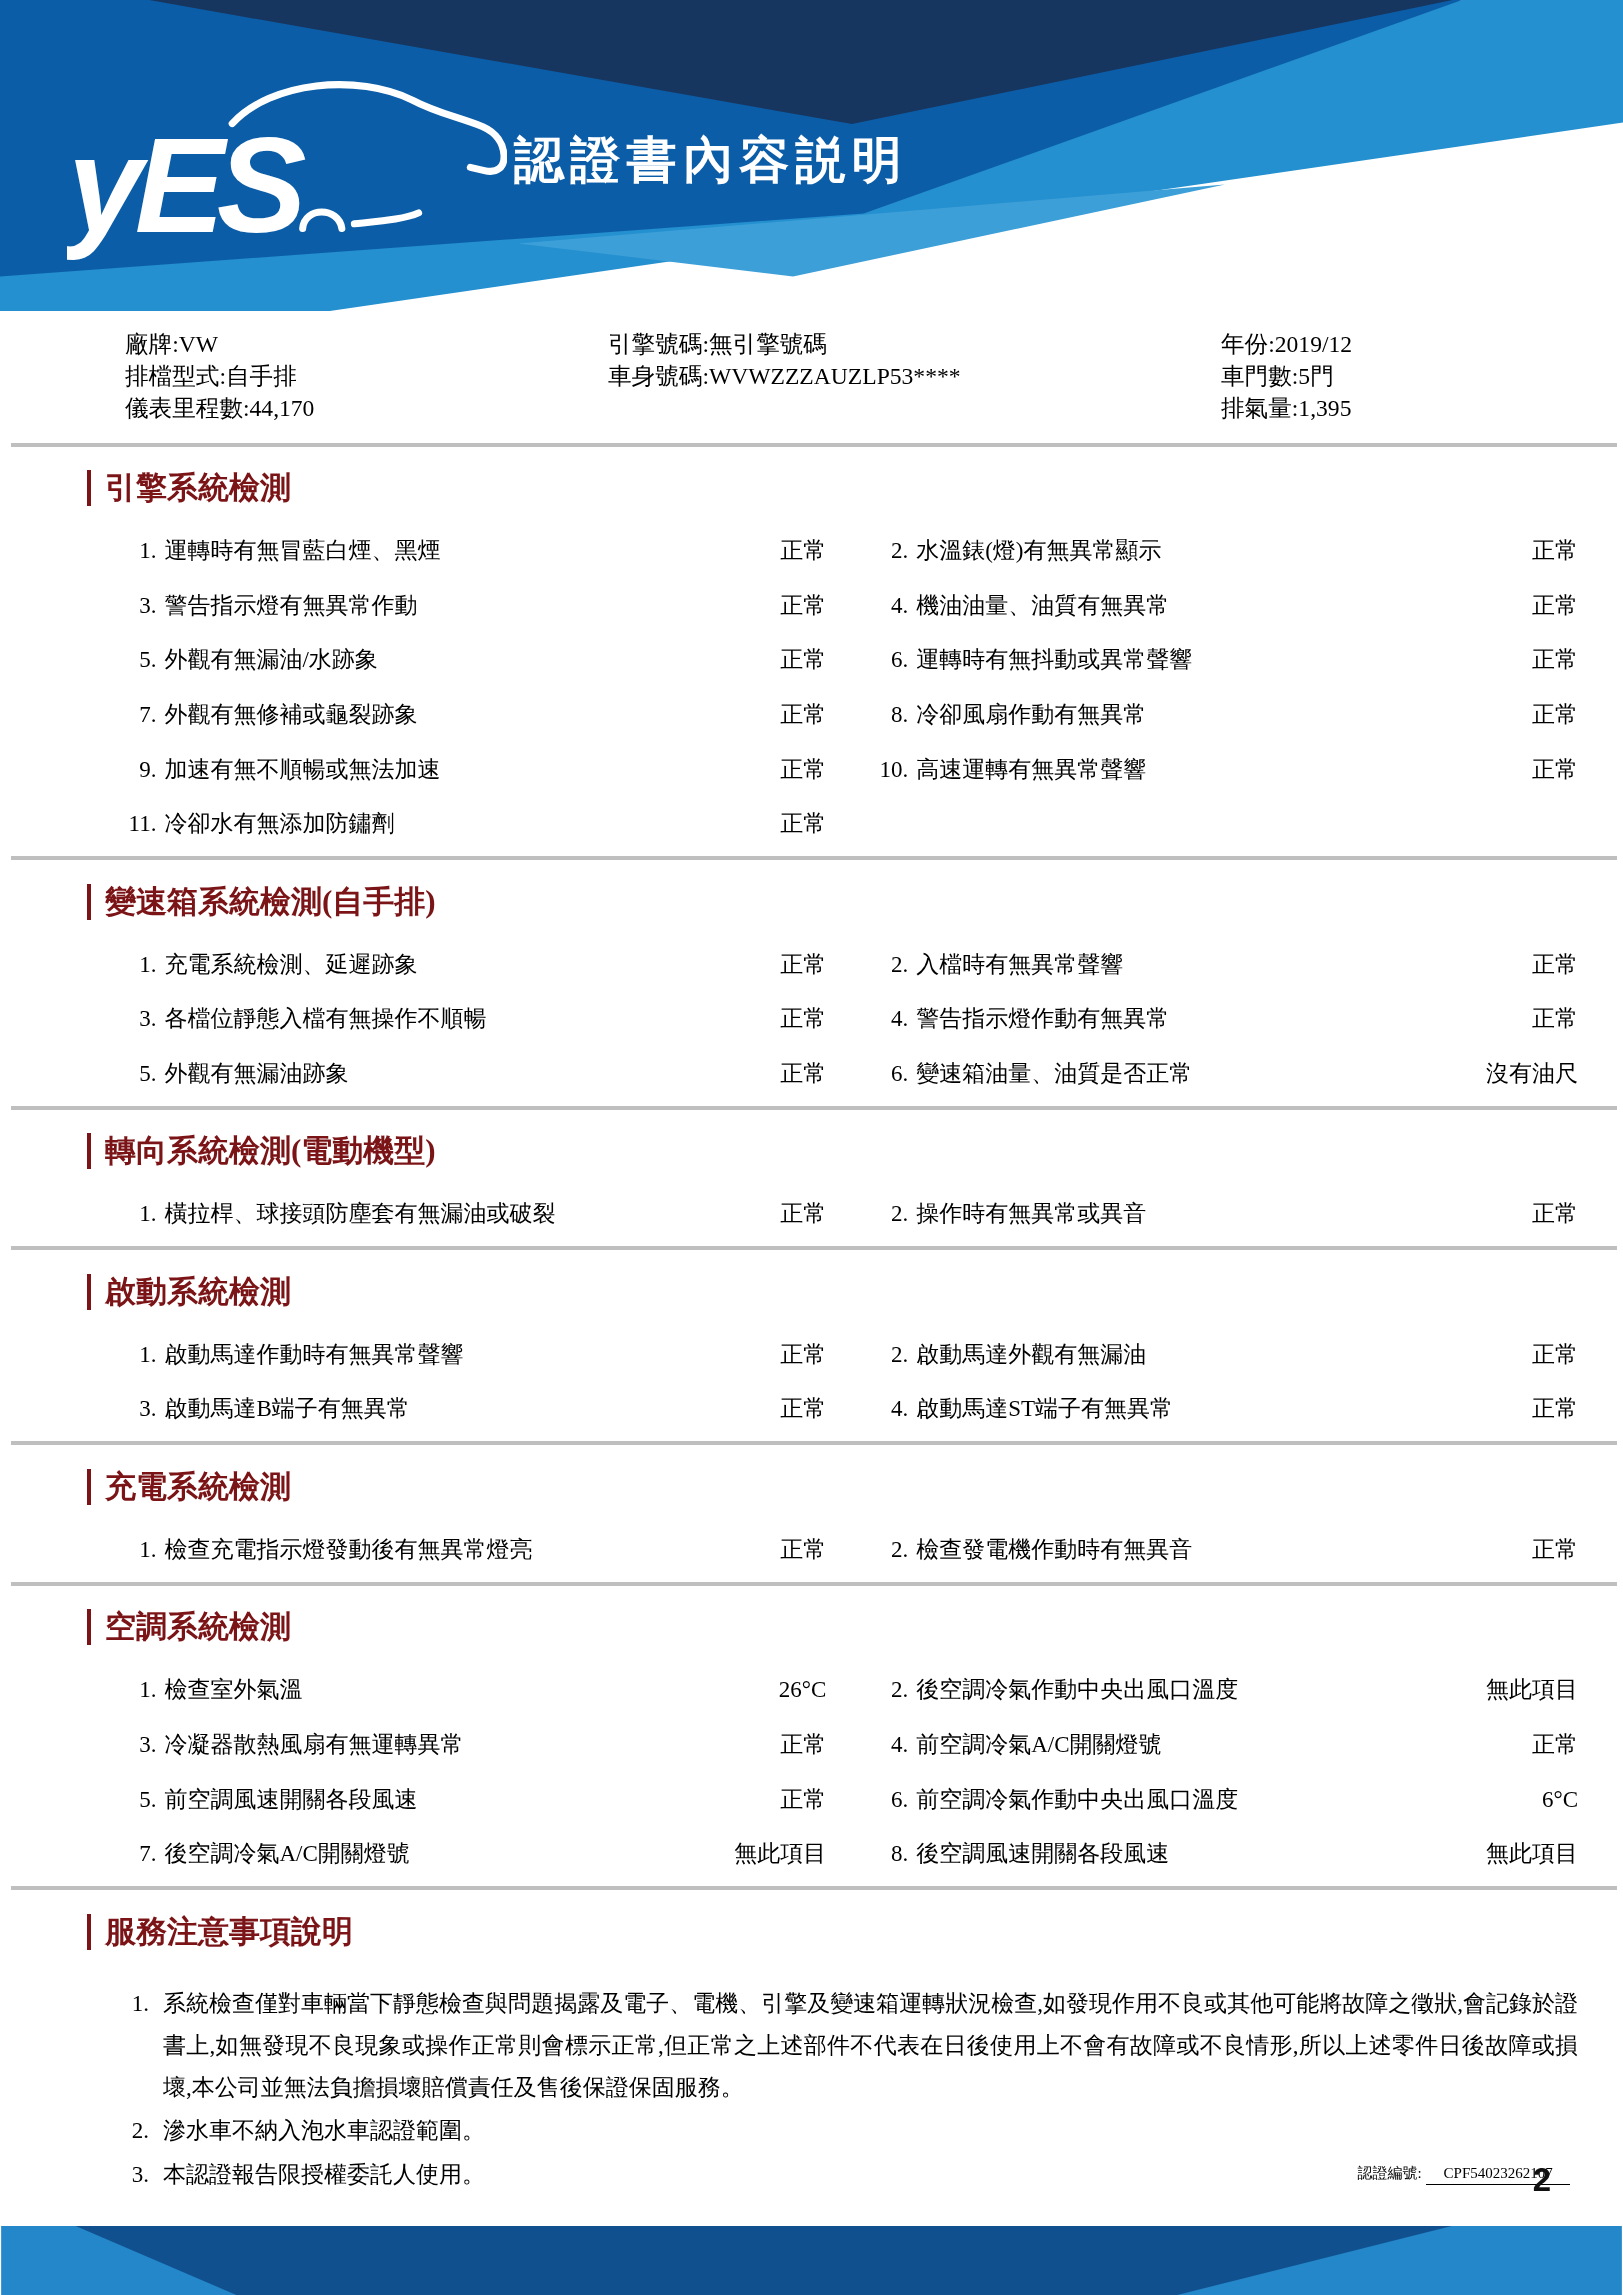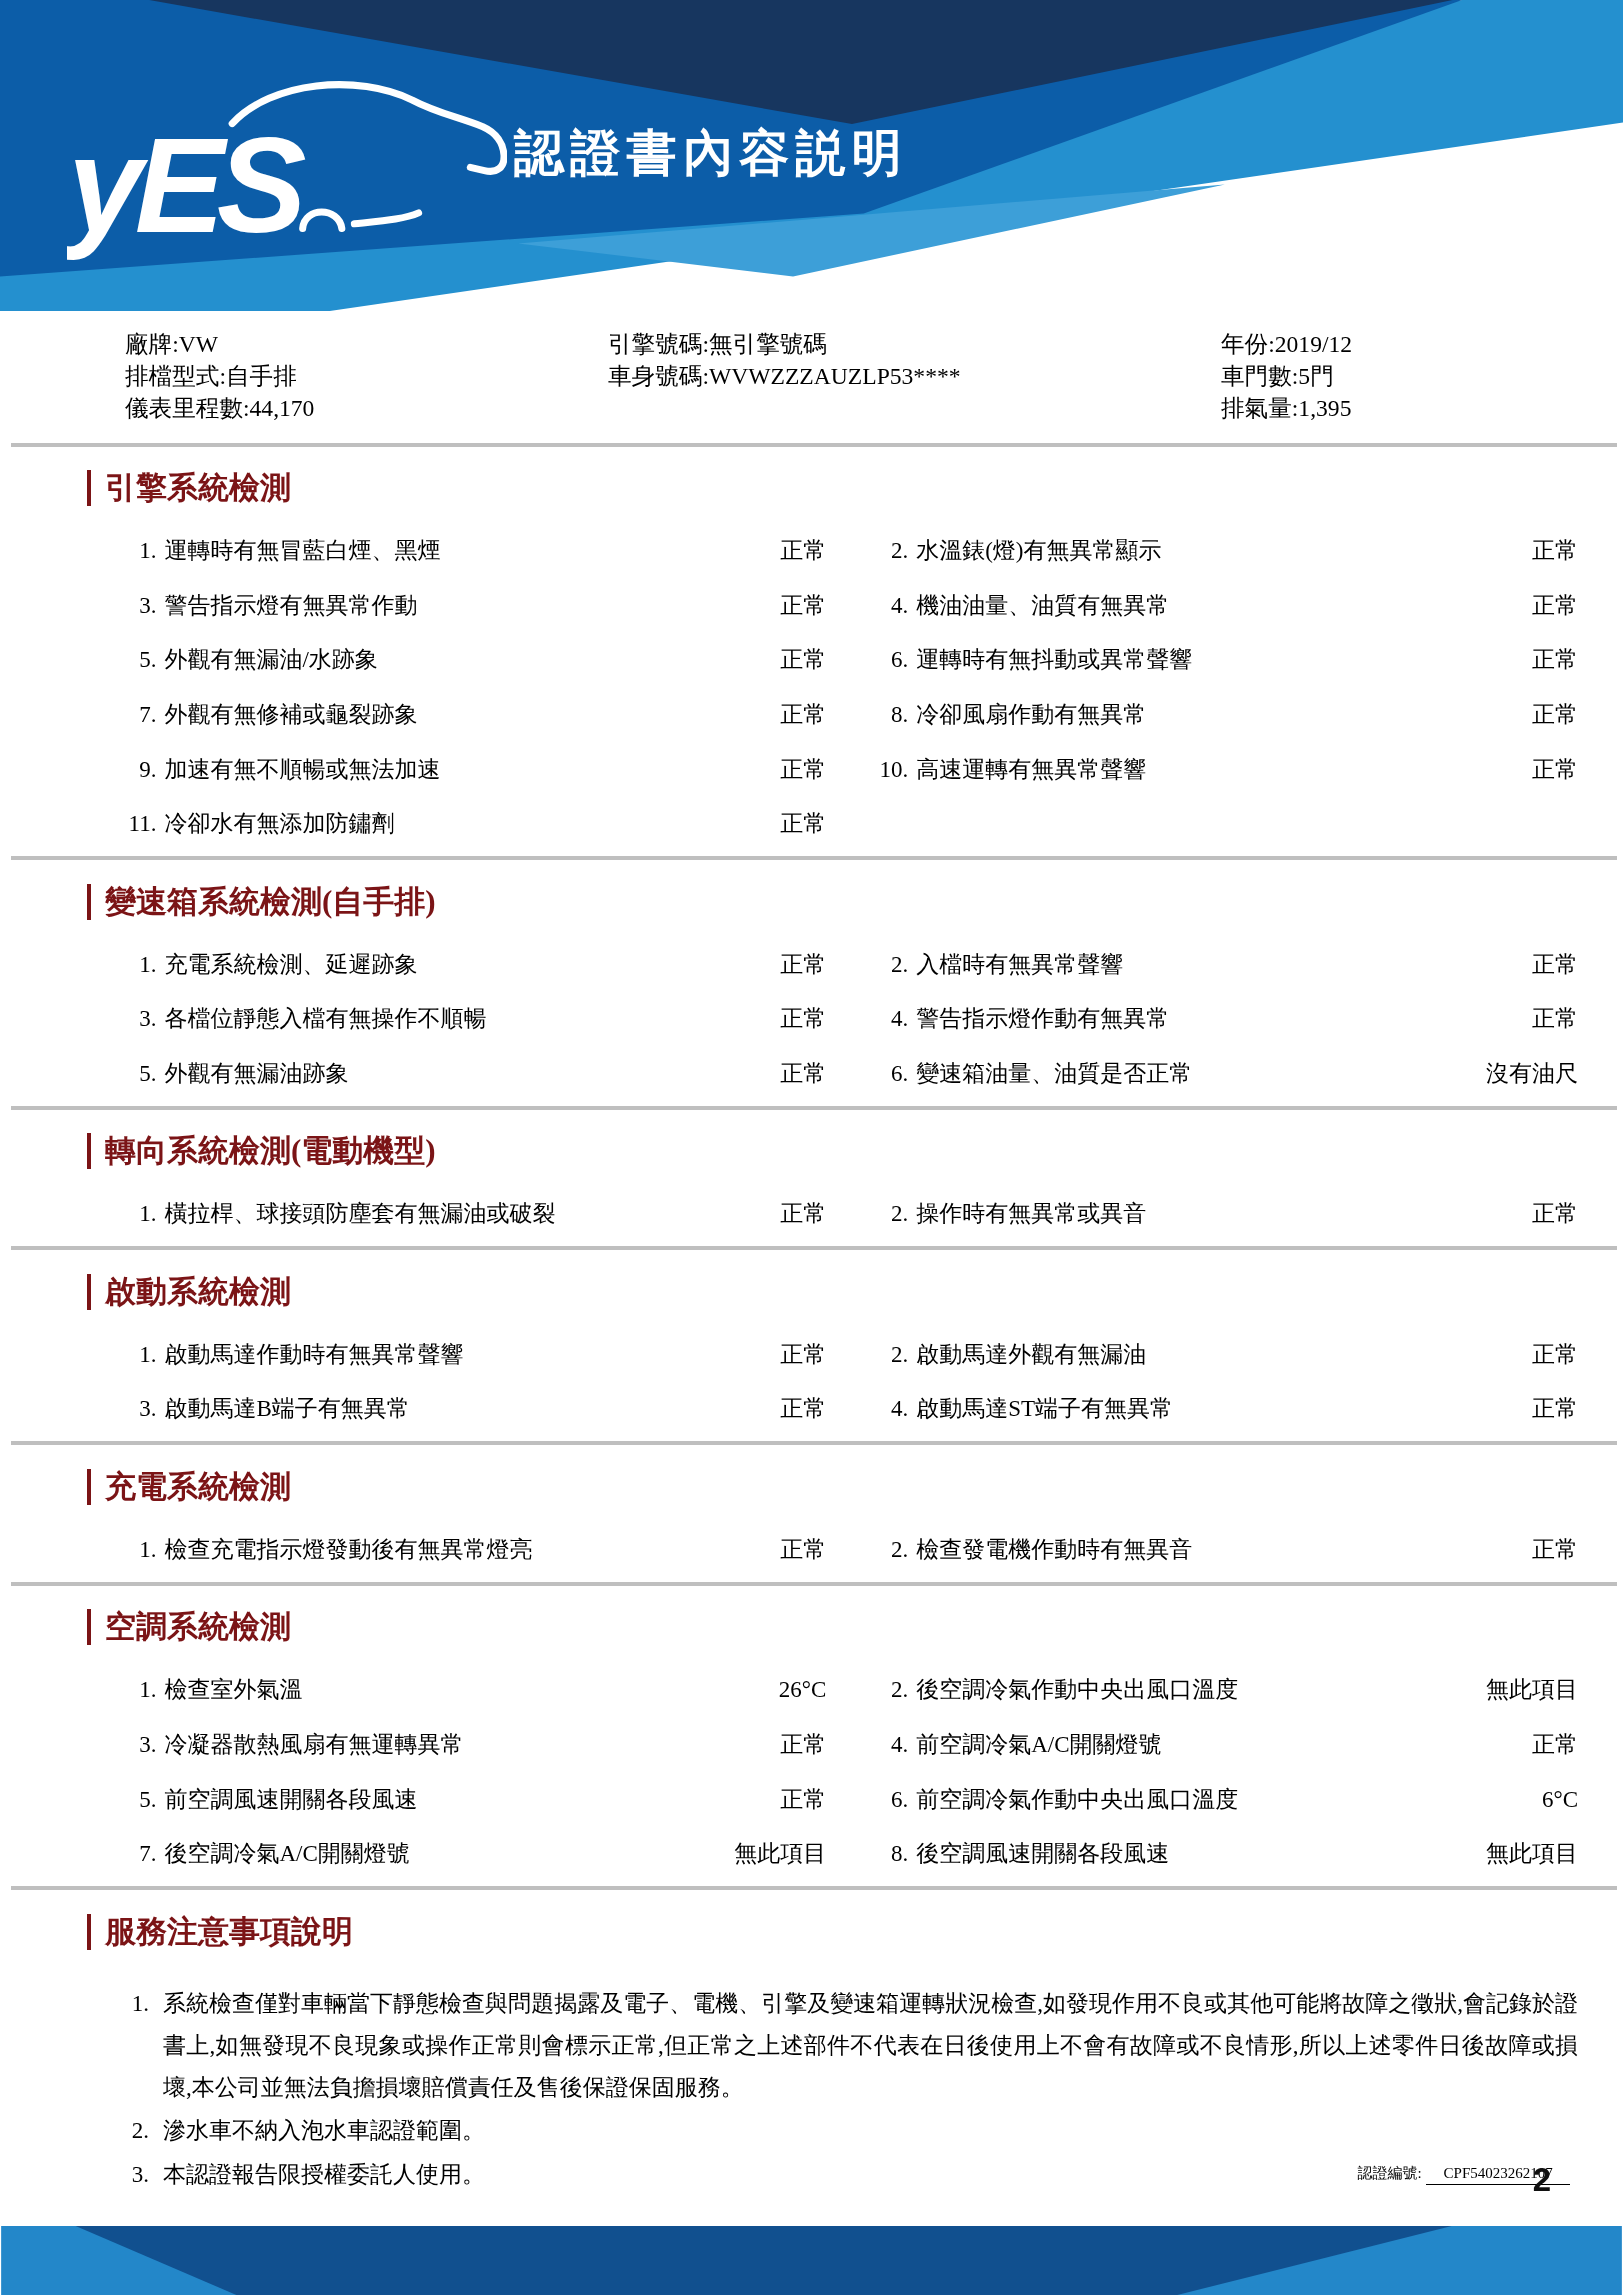--- a/index.html
+++ b/index.html
@@ -9,21 +9,21 @@
     background:#ffffff;
     font-family:"Liberation Serif","DejaVu Serif",serif;
     color:#000;
     overflow:hidden;
   }
   
   .header-bg{position:absolute;top:0;left:0;display:block;}
   .header-bar{position:absolute;top:0;left:0;width:100%;height:311px;}
   .logo{position:absolute;left:67px;top:75px;}
   .header-title{
-    position:absolute;left:514px;top:120px;margin:0;
+    position:absolute;left:514px;top:127px;margin:0;
     font-family:Liberation Sans, sans-serif;
     font-size:50px;font-weight:800;color:#ffffff;letter-spacing:6.3px;
     white-space:nowrap;
   }
   
   .content{position:absolute;left:90px;right:45px;top:311px;}
   .vehicle-info{
     display:grid;grid-template-columns:483px 613px auto;
     padding-left:35px;margin-top:20.4px;font-size:23.6px;
   }

